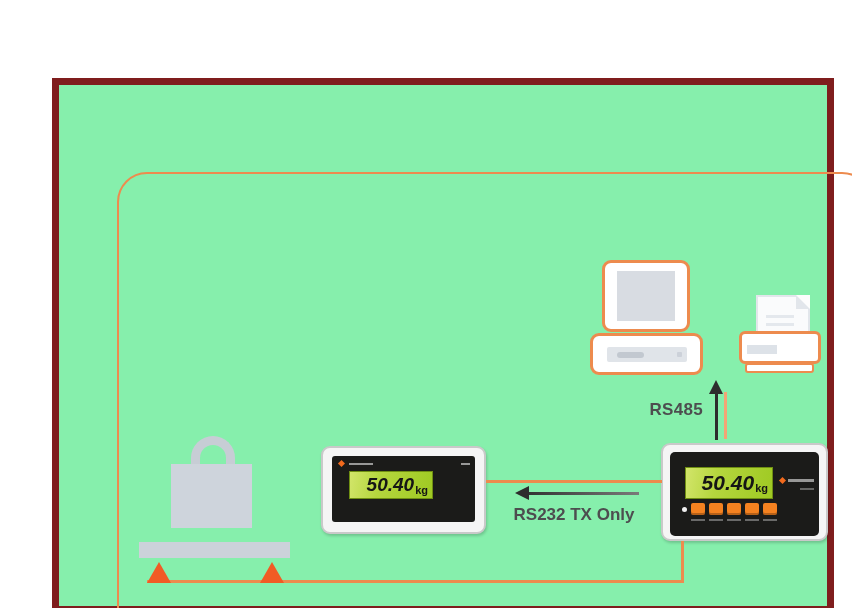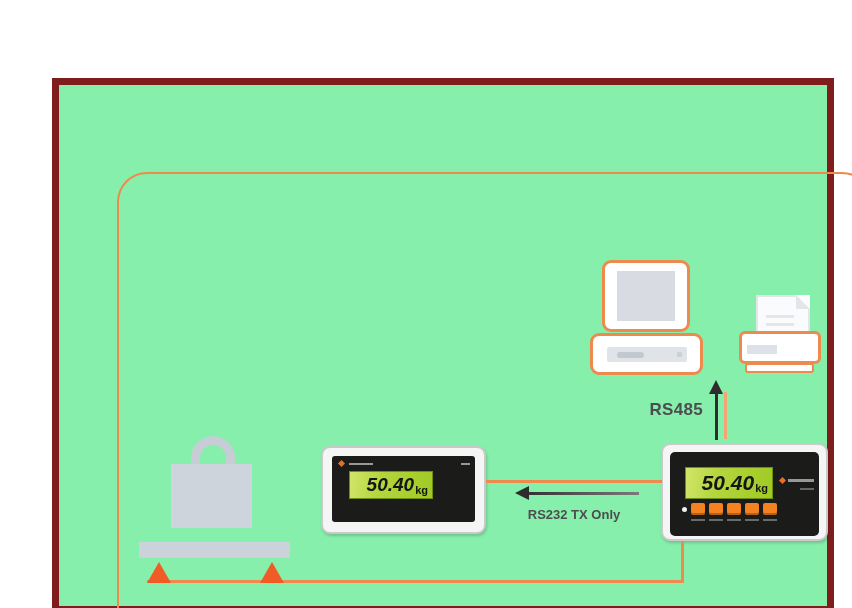--- a/index.html
+++ b/index.html
@@ -82,21 +82,21 @@
   .key{width:14px;height:12px;background:#f58220;border-radius:2px;box-shadow:inset 0 -2px 0 rgba(0,0,0,.25);}
   .keylabels{position:absolute;left:21px;top:67px;display:flex;gap:4px;}
   .keylabel{width:14px;height:1.5px;background:rgba(255,255,255,.35);}
   
   .midorange{left:427px;top:395px;width:176px;height:3px;background:var(--accent-orange,#ed8b4e);}
   .midshaft{left:469px;top:407px;width:111px;height:3px;background:linear-gradient(to right,#333,#7a7a7a);}
   .midhead{left:456px;top:401px;width:0;height:0;
     border-top:7px solid transparent;border-bottom:7px solid transparent;border-right:14px solid #2d2d2d;}
   .rs232{
     left:425px;top:420px;width:180px;text-align:center;
-    font-size:13px;font-weight:600;line-height:19px;color:var(--label-gray,#4d4d4f);
+    font-size:17px;font-weight:600;line-height:19px;color:var(--label-gray,#4d4d4f);
   }
   
   .cablevert{left:622px;top:456px;width:3px;height:42px;background:var(--accent-orange,#ed8b4e);}
   .cablehorz{left:88px;top:495px;width:537px;height:3px;background:var(--accent-orange,#ed8b4e);}
   
   .handle{left:132px;top:351px;width:26px;height:32px;border:9px solid #c7cdd5;border-bottom:none;
     border-radius:22px 22px 0 0;}
   .bag{left:112px;top:379px;width:81px;height:64px;background:var(--fill-gray,#ced4dc);}
   .platform{left:80px;top:457px;width:151px;height:16px;background:#ccd2da;}
   .loadcell{width:0;height:0;border-left:12px solid transparent;border-right:12px solid transparent;

